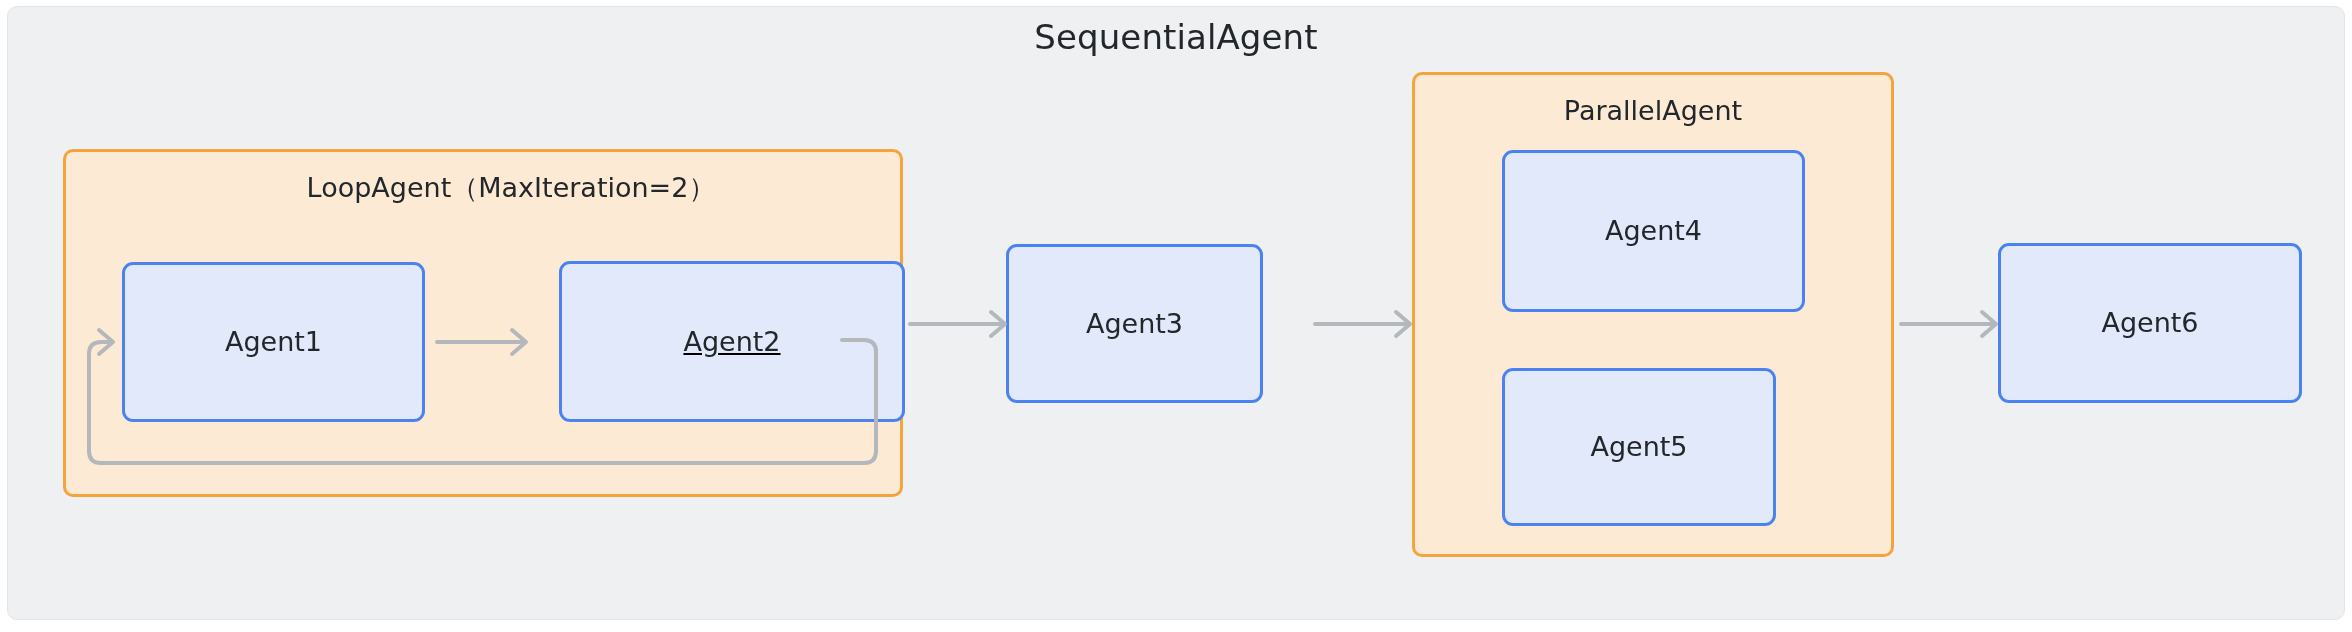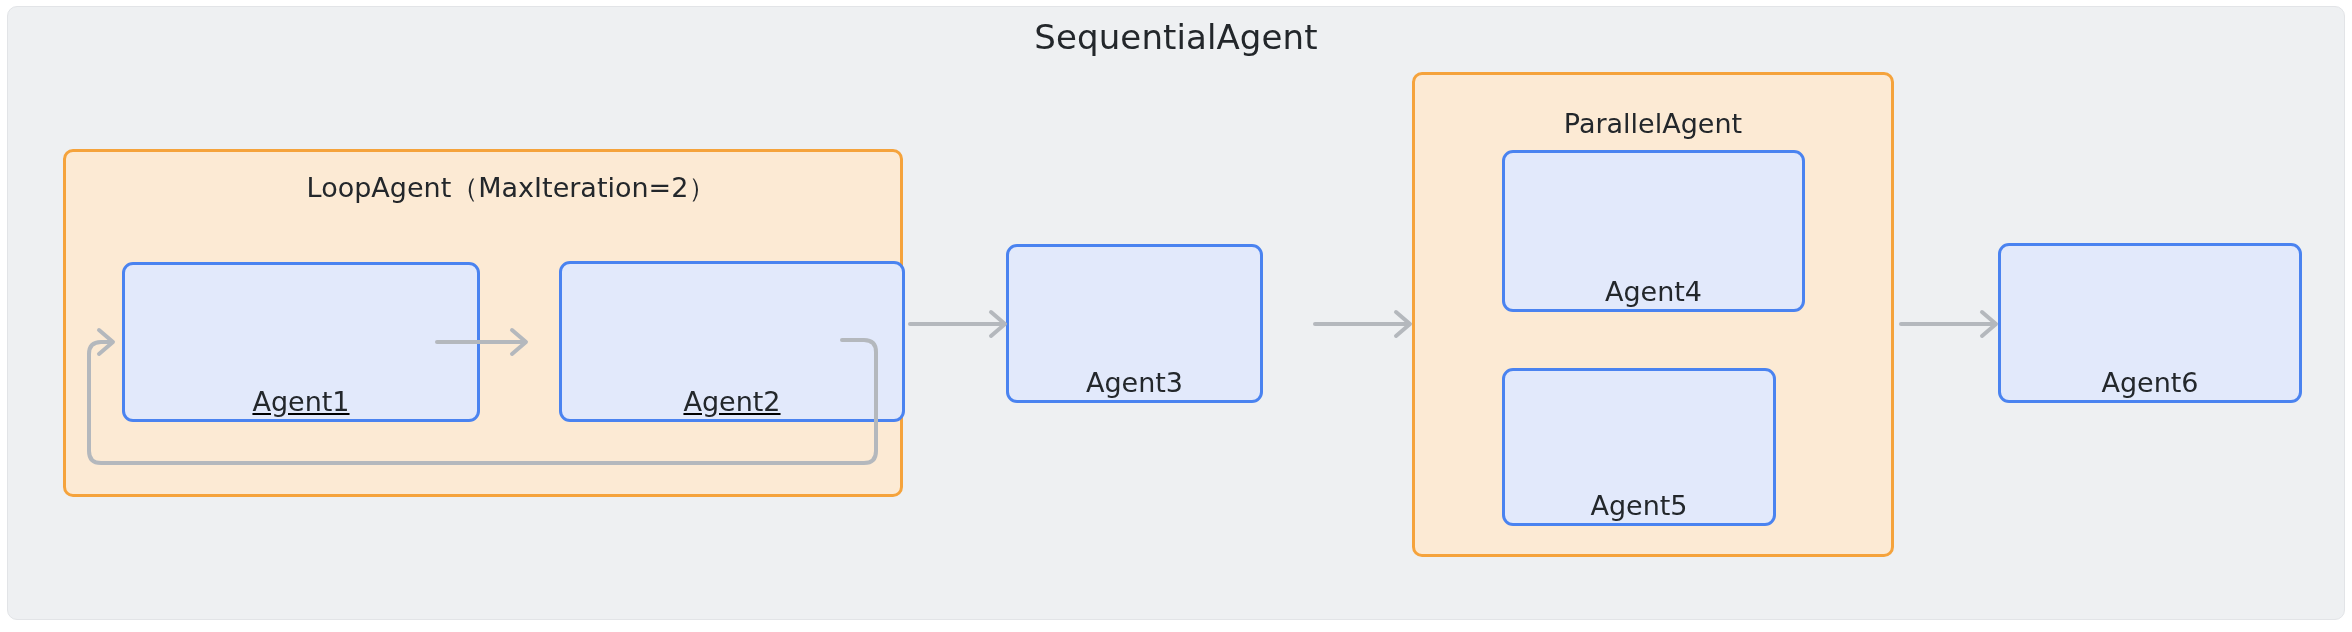--- a/index.html
+++ b/index.html
@@ -68,40 +68,40 @@
     height: 348px;
   }
   #loop-agent-box .group-title { top: 18px; padding-left: 28px; }
 
   #parallel-agent-box {
     left: 1412px;
     top: 72px;
     width: 482px;
     height: 485px;
   }
-  #parallel-agent-box .group-title { top: 31px; }
+  #parallel-agent-box .group-title { top: 18px; }
 
   
   .agent-node {
     position: absolute;
     box-sizing: border-box;
     background: #e2e9fb;
     border: 3px solid #4a83f0;
     border-radius: 11px;
     display: flex;
-    align-items: flex-end;
+    align-items: center;
     justify-content: center;
   }
   .agent-label {
     font-size: 27px;
     color: #23272b;
     line-height: 1.3;
     user-select: none;
   }
-  #agent1-node { left: 122px;  top: 262px; width: 358px; height: 160px; text-decoration: underline; }
+  #agent1-node { left: 122px;  top: 262px; width: 303px; height: 160px; }
   #agent2-node { left: 559px;  top: 261px; width: 346px; height: 161px; text-decoration: underline; }
   #agent3-node { left: 1006px; top: 244px; width: 257px; height: 159px; }
   #agent4-node { left: 1502px; top: 150px; width: 303px; height: 162px; }
   #agent5-node { left: 1502px; top: 368px; width: 274px; height: 158px; }
   #agent6-node { left: 1998px; top: 243px; width: 304px; height: 160px; }
 
   
   #connectors {
     position: absolute;
     left: 0;

